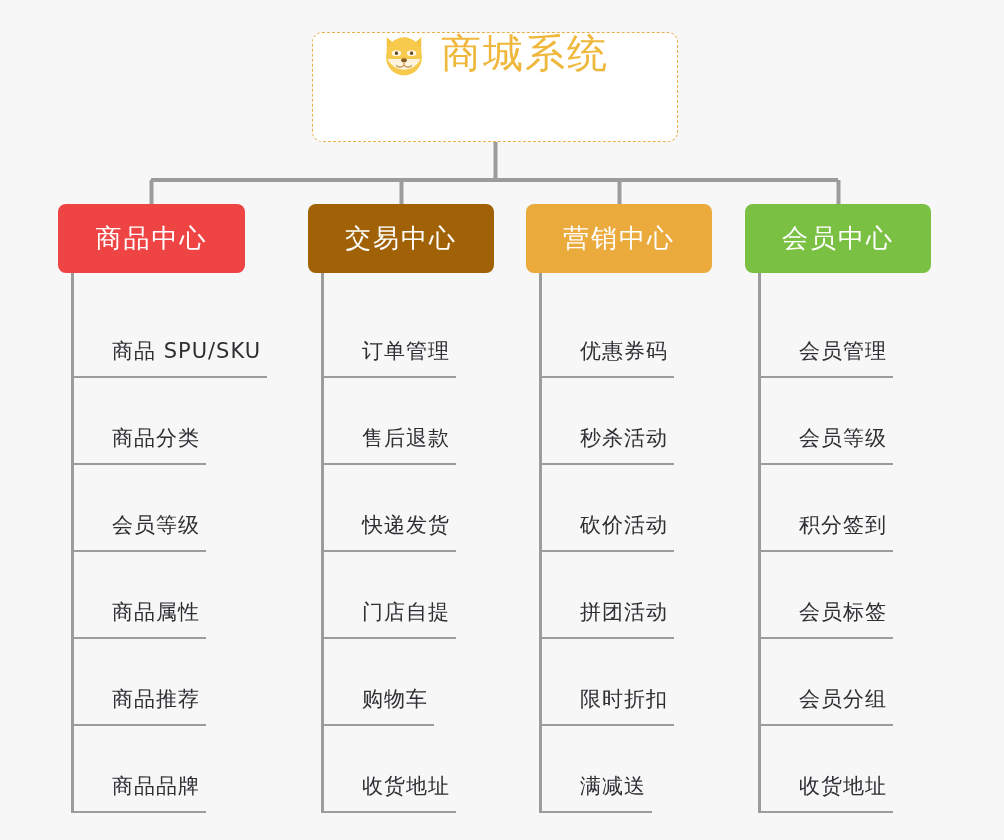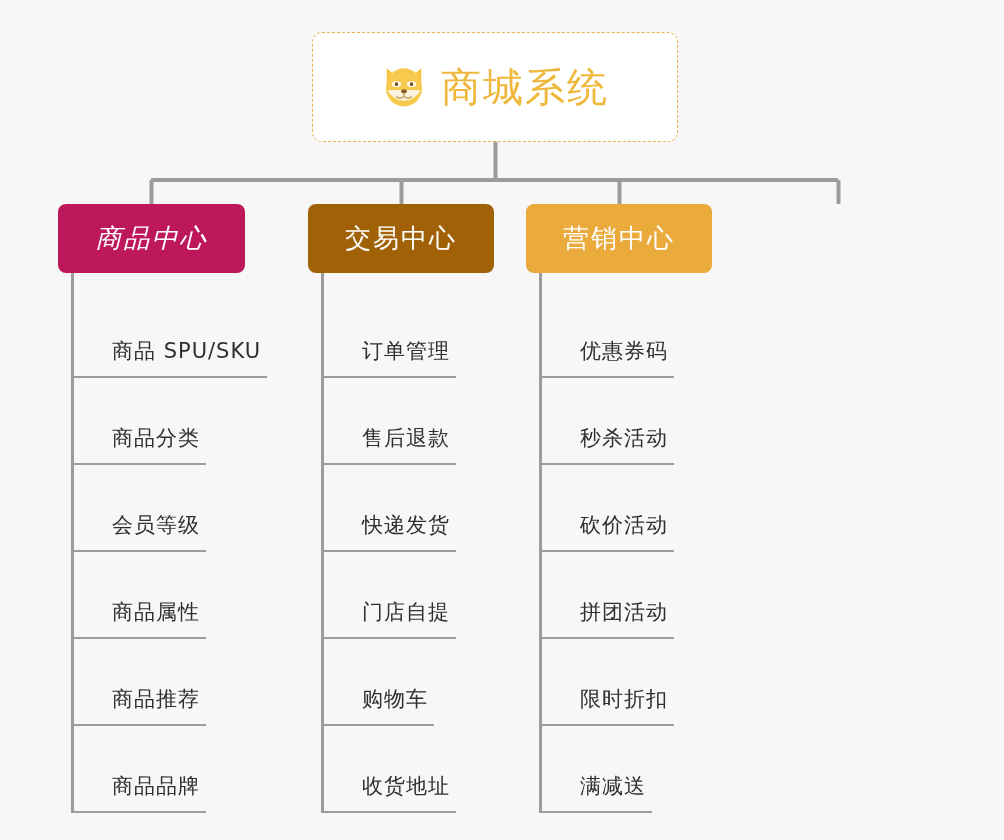--- a/index.html
+++ b/index.html
@@ -36,21 +36,21 @@
     position: absolute;
     left: 312px;
     top: 32px;
     width: 366px;
     height: 110px;
     box-sizing: border-box;
     background: #ffffff;
     border: 1px dashed #e8b04b;
     border-radius: 10px;
     display: flex;
-    align-items: center;
+    align-items: flex-start;
     justify-content: center;
     gap: 14px;
   }
   .root-title {
     font-size: 40px;
     color: #efb83c;
     letter-spacing: 2px;
     line-height: 1;
     font-family: "DejaVu Sans", "Liberation Sans", sans-serif;
   }
@@ -164,21 +164,21 @@
       <ellipse cx="32" cy="38" rx="4" ry="2.8" fill="#8a5c22"></ellipse>
 
       <path d="M32 41 L32 45" stroke="#b98a3e" stroke-width="1.6" fill="none"></path>
       <path d="M32 45 q-6 5 -11 0" stroke="#b98a3e" stroke-width="1.6" fill="none"></path>
       <path d="M32 45 q6 5 11 0" stroke="#b98a3e" stroke-width="1.6" fill="none"></path>
     </svg>
     <span class="root-title" style="color: rgb(239, 184, 60);">商城系统</span>
   </div>
 
   <div class="column col-0">
-    <div class="cat-box" style="background: #be185d; font-style: italic;">
+    <div class="cat-box" style="background: #ef4444;">
       <span>商品中心</span>
     </div>
     <ul class="leaf-list">
       <li class="leaf">
           <span class="leaf-label">商品 SPU/SKU</span>
         </li>
       <li class="leaf">
           <span class="leaf-label">商品分类</span>
         </li>
       <li class="leaf">
@@ -241,14 +241,39 @@
         </li>
       <li class="leaf">
           <span class="leaf-label">限时折扣</span>
         </li>
       <li class="leaf">
           <span class="leaf-label">满减送</span>
         </li>
     </ul>
   </div>
 
+  <div class="column col-3">
+    <div class="cat-box" style="background: rgb(121, 192, 67);">
+      <span>会员中心</span>
+    </div>
+    <ul class="leaf-list">
+      <li class="leaf">
+          <span class="leaf-label">会员管理</span>
+        </li>
+      <li class="leaf">
+          <span class="leaf-label">会员等级</span>
+        </li>
+      <li class="leaf">
+          <span class="leaf-label">积分签到</span>
+        </li>
+      <li class="leaf">
+          <span class="leaf-label">会员标签</span>
+        </li>
+      <li class="leaf">
+          <span class="leaf-label">会员分组</span>
+        </li>
+      <li class="leaf">
+          <span class="leaf-label">收货地址</span>
+        </li>
+    </ul>
+  </div>
 
 </div>
 
 </body></html>

